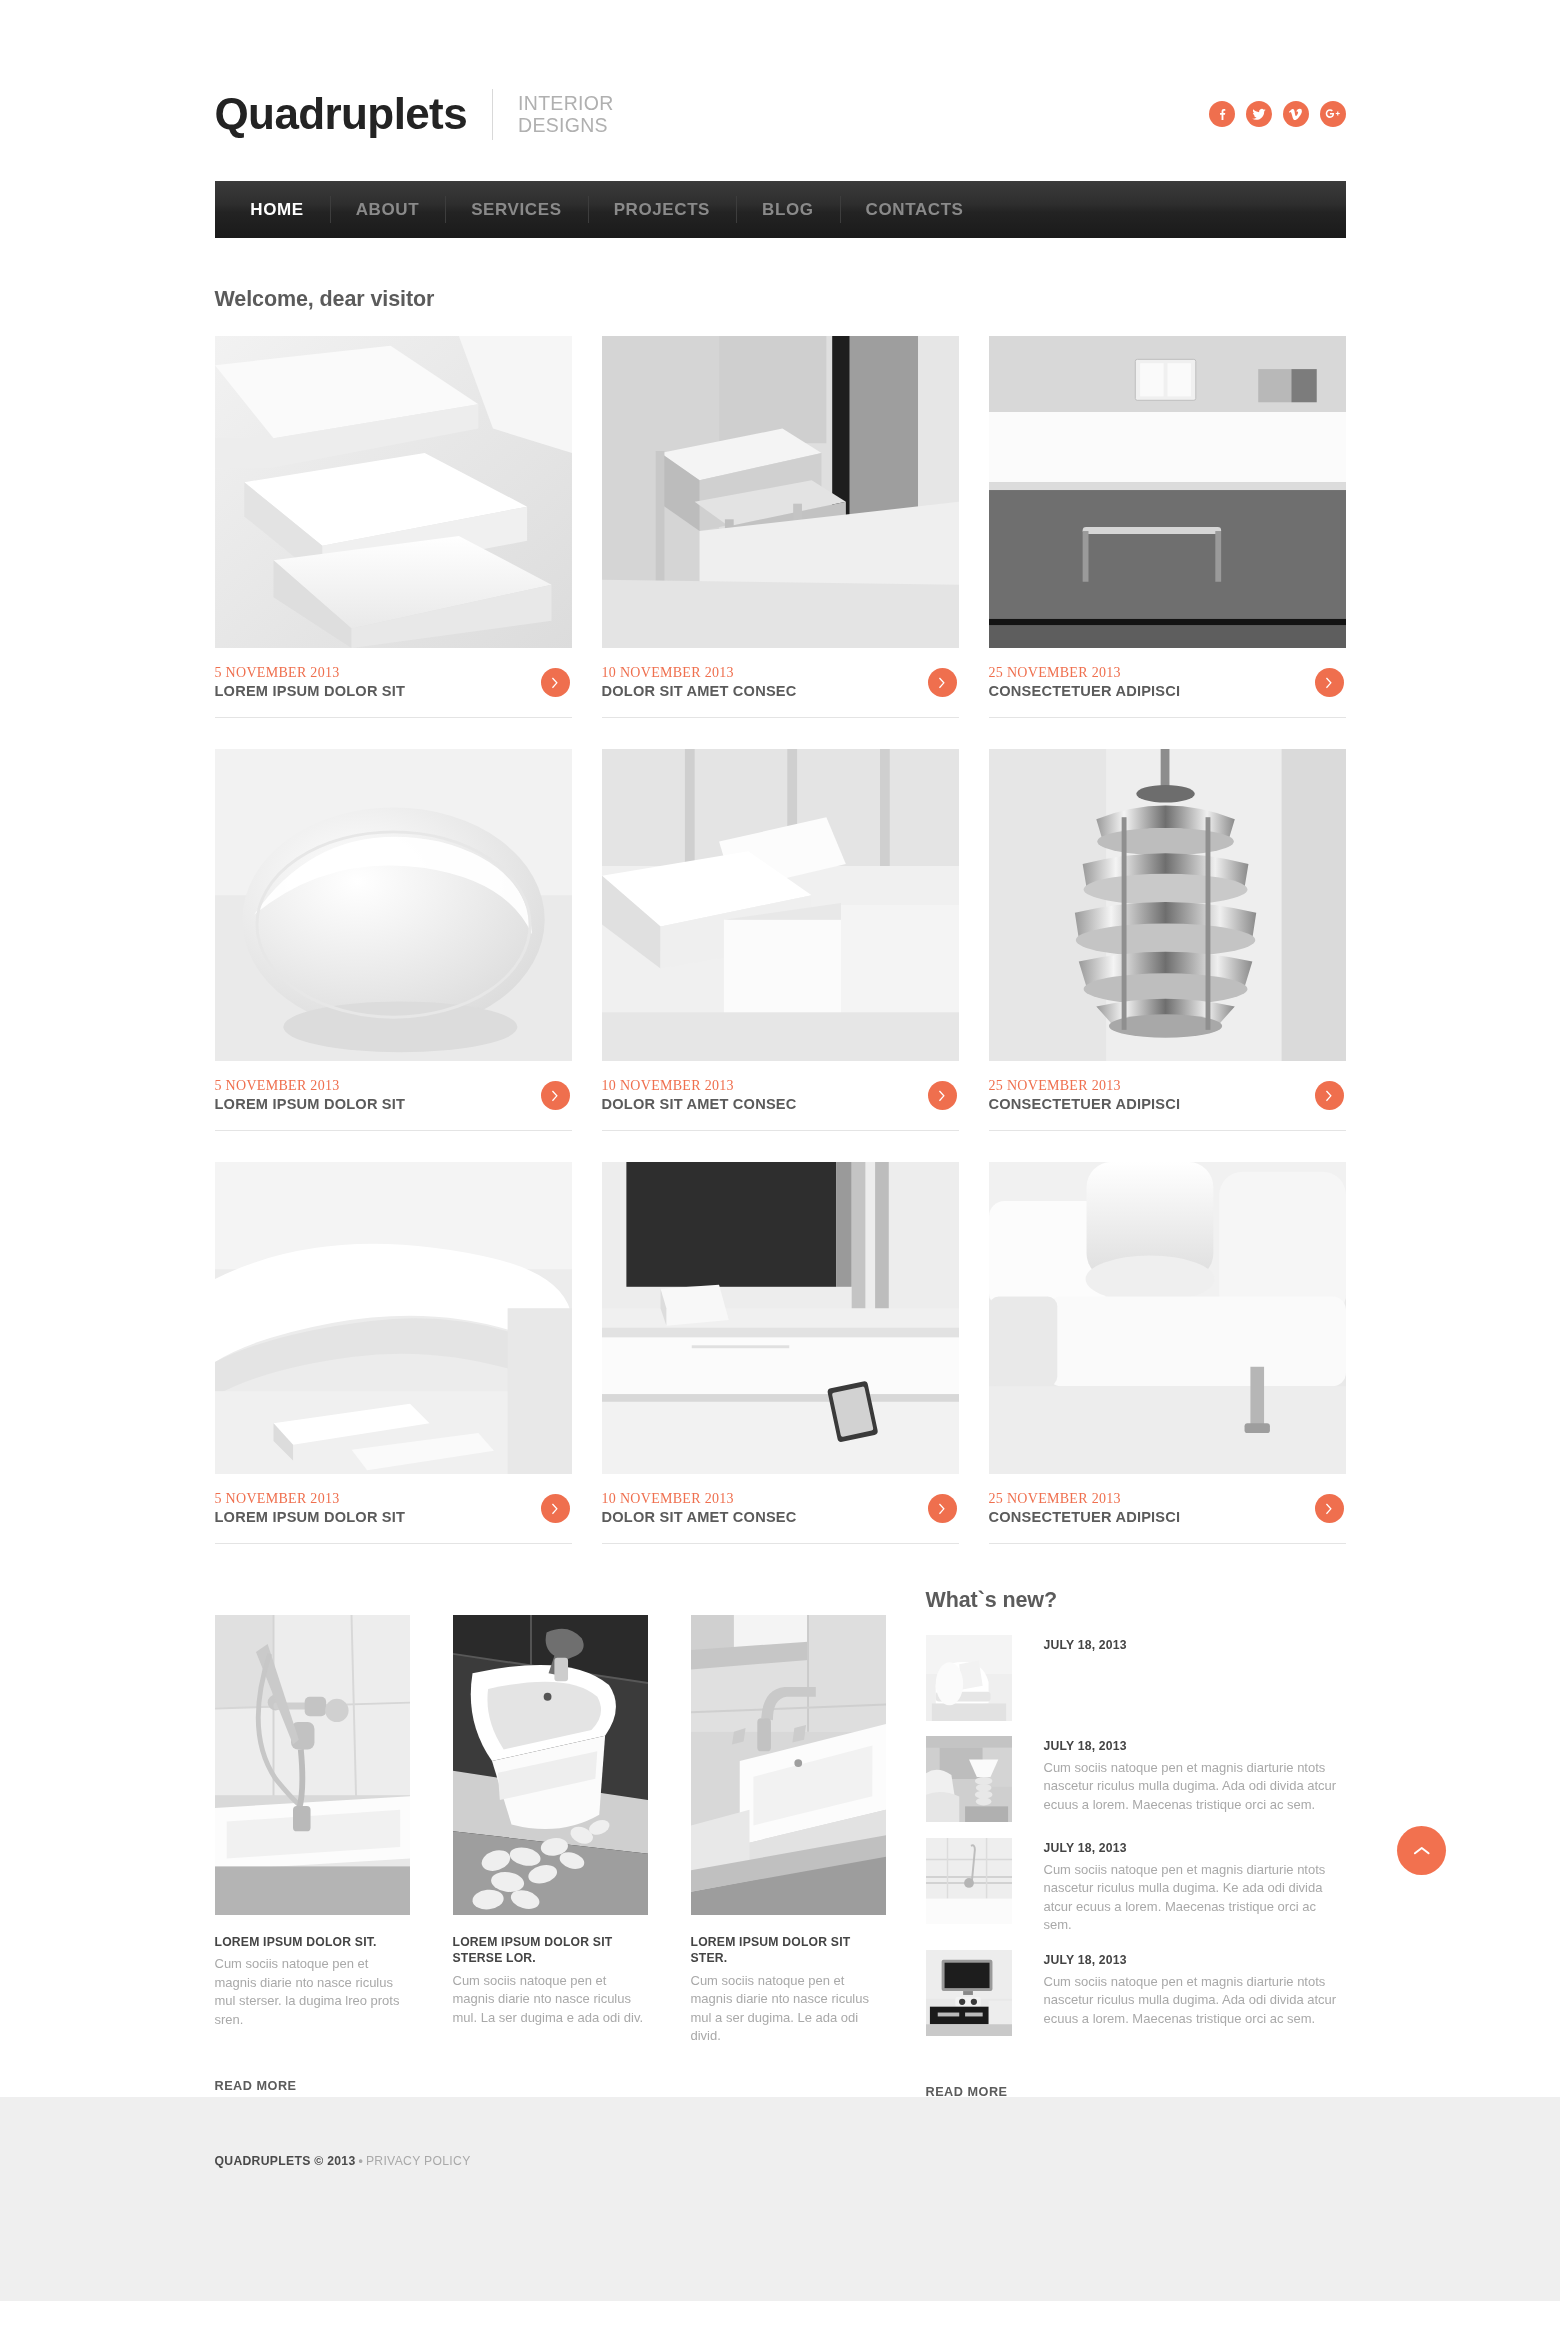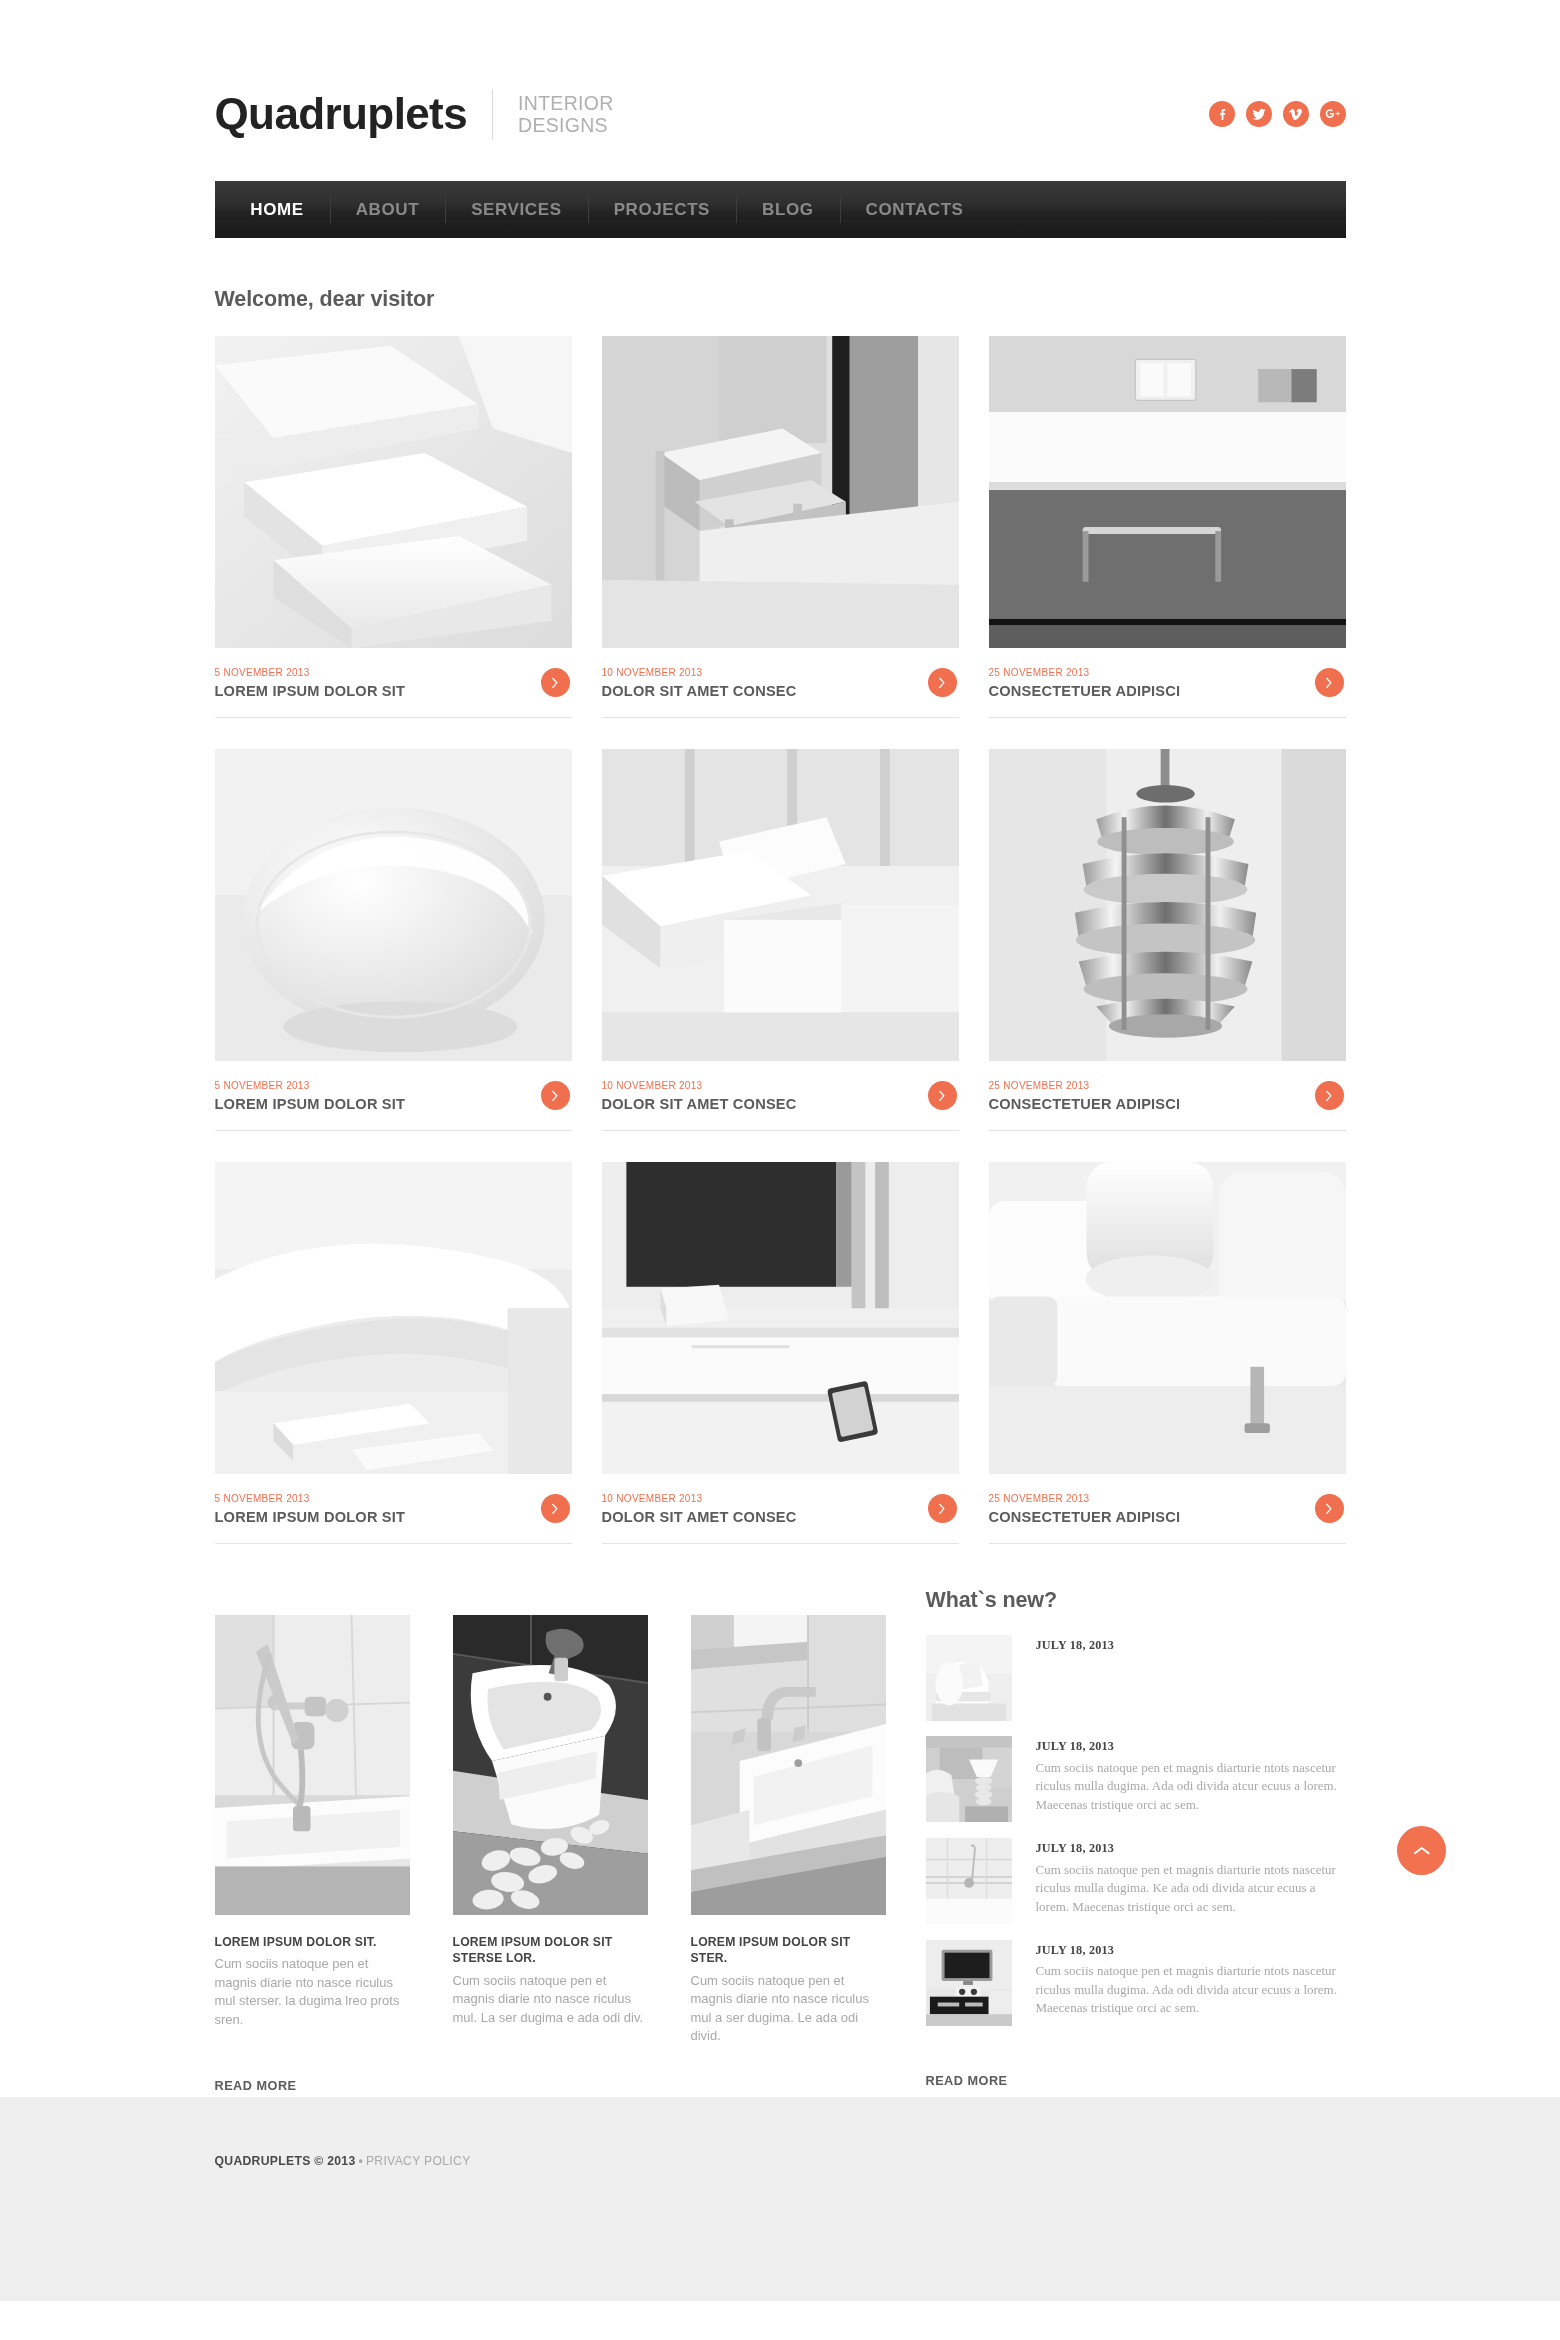--- a/index.html
+++ b/index.html
@@ -147,25 +147,26 @@
   .g-caption {
     height: 70px;
     border-bottom: 1px solid #e4e4e4;
     display: flex;
     align-items: center;
     justify-content: space-between;
     padding-right: 2px;
   }
   .g-caption-text { padding-top: 2px; }
   .g-date {
-    font-size: 10px;
+    font-size: 14px;
     color: #ef6f4e;
     letter-spacing: 0.3px;
     text-transform: uppercase;
     line-height: 13.7px;
+    font-family: Liberation Serif, serif;
   }
   .g-title {
     font-size: 14.6px;
     font-weight: bold;
     color: #5b5b5b;
     letter-spacing: 0.2px;
     text-transform: uppercase;
     line-height: 20.5px;
     margin-top: 2px;
     cursor: pointer;
@@ -230,23 +231,22 @@
     letter-spacing: 0.5px;
     text-transform: uppercase;
     cursor: pointer;
     display: inline-block;
   }
 
   
   .news-list { margin-top: 21.5px; }
   .news-item {
     display: flex;
-    gap: 24px;
+    gap: 32px;
     margin-bottom: 15.6px;
-    font-family: Liberation Serif, serif;
   }
   .news-figure {
     width: 86px;
     height: 86px;
     flex: 0 0 86px;
     overflow: hidden;
     background: #eeeeee;
     cursor: pointer;
   }
   .news-figure svg { display: block; width: 86px; height: 86px; }

